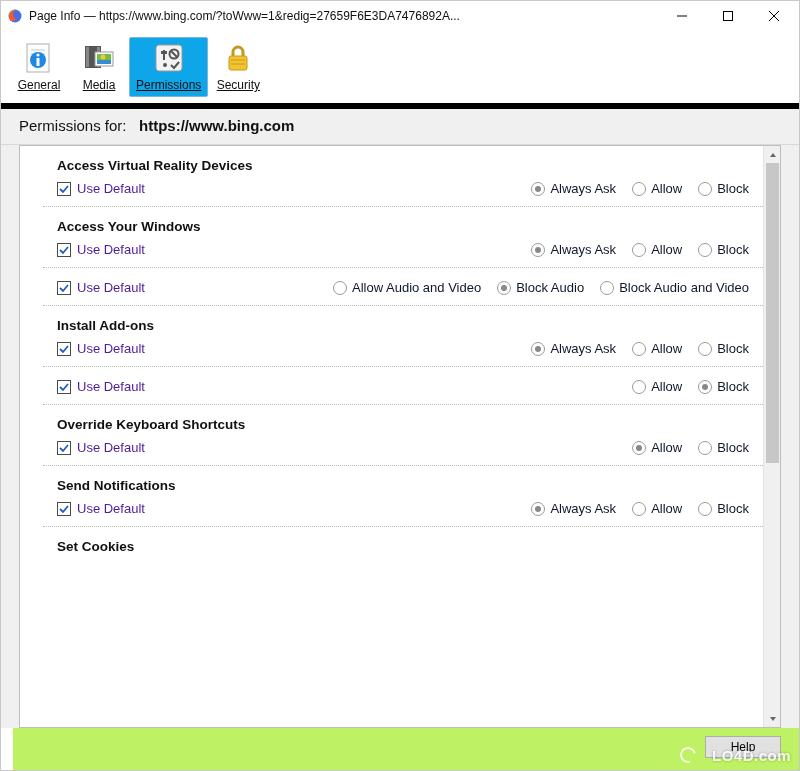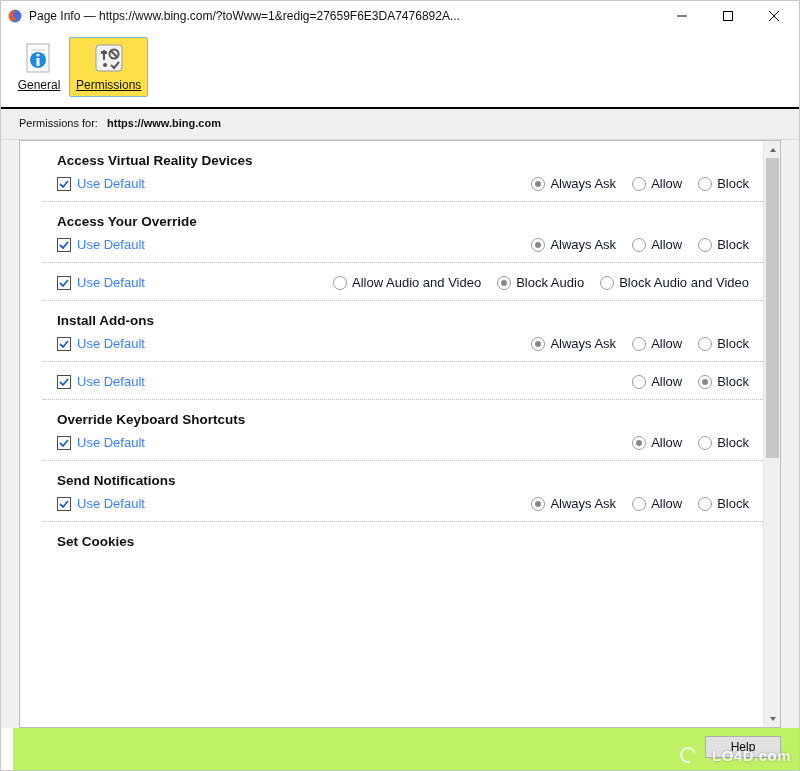--- a/index.html
+++ b/index.html
@@ -6,44 +6,44 @@
   html, body { margin:0; padding:0; font-family: "Segoe UI", Arial, sans-serif; font-size:13px; color:#111; background:#fff; }
   .window { width:800px; height:771px; border:1px solid #c8c8c8; display:flex; flex-direction:column; background:#fff; position:relative; }
   
   .titlebar { height:30px; display:flex; align-items:center; padding:0 2px 0 6px; background:#fff; }
   .titlebar .app-icon { width:16px; height:16px; margin-right:6px; flex-shrink:0; }
   .titlebar .title { flex:0 1 auto; font-size:12px; white-space:nowrap; overflow:hidden; text-overflow:ellipsis; max-width:500px;}
   .titlebar .spacer { flex:1; }
   .winbtn { width:46px; height:30px; display:flex; align-items:center; justify-content:center; }
   .winbtn svg { width:10px; height:10px; }
   
-  .toolbar { height:78px; background:#fff; display:flex; align-items:flex-start; padding:6px 8px 0 8px; gap:0; border-bottom:2px solid #000000; }
+  .toolbar { height:78px; background:#fff; display:flex; align-items:flex-start; padding:6px 8px 0 8px; gap:0; border-bottom:6px solid #000000; }
   .toolbtn { padding:4px 6px 4px 6px; display:flex; flex-direction:column; align-items:center; justify-content:flex-start; border:1px solid transparent; border-radius:2px; cursor:default; min-width:60px; }
-  .toolbtn.selected { background:#fde047; border:1px solid #7ab6e0; }
+  .toolbtn.selected { background:#0ea5e9; border:1px solid #7ab6e0; }
   .toolbtn .ticon { width:32px; height:32px; margin-bottom:4px; }
   .toolbtn .tlabel { font-size:12px; }
   .toolbtn .underline { text-decoration:underline; }
   
-  .perm-for { padding:8px 18px 10px 18px; font-size:11px; background:#f0f0f0; border-bottom:1px solid #d9d9d9; }
+  .perm-for { padding:8px 18px 10px 18px; font-size:15px; background:#f0f0f0; border-bottom:1px solid #d9d9d9; }
   .perm-for .host { font-weight:600; }
   
   .mainwrap { flex:1; display:flex; padding:0 18px 0 18px; background:#f0f0f0; min-height:0;}
   .panel { flex:1; border:1px solid #bdbdbd; background:#fff; overflow:hidden; position:relative; display:flex; }
   .scroll { flex:1; overflow:hidden; padding:0;margin-left:23px; }
   .perm { padding:12px 14px 10px 14px; border-bottom:1px dotted #bbb; }
   .perm-title { font-weight:700; font-size:13.5px; margin-bottom:8px; }
   .perm-row { display:flex; align-items:center; gap:6px; }
   .perm-row .left { display:flex; align-items:center; gap:6px; }
   .perm-row .right { margin-left:auto; display:flex; align-items:center; gap:16px; }
   .chk { width:14px; height:14px; border:1px solid #4a4a4a; display:inline-flex; align-items:center; justify-content:center; background:#fff; }
   .chk svg { width:10px; height:10px; }
   .radio { display:inline-flex; align-items:center; gap:5px; color:#0f172a; font-size:13px; }
   .radio .rdot { width:14px; height:14px; border:1px solid #9a9a9a; border-radius:50%; display:inline-flex; align-items:center; justify-content:center; background:#fff;}
   .radio.sel .rdot::after { content:""; width:6px; height:6px; border-radius:50%; background:#888; }
-  .usedef { color:#3b82f6; font-size:13px; }
+  .usedef { color:#4c1d95; font-size:13px; }
   
   .vscroll { width:17px; background:#f0f0f0; border-left:1px solid #e4e4e4; position:relative; }
   .vscroll .arrow { position:absolute; left:0; width:17px; height:17px; display:flex; align-items:center; justify-content:center; }
   .vscroll .arrow.up { top:0; }
   .vscroll .arrow.down { bottom:0; }
   .vscroll .thumb { position:absolute; left:2px; width:13px; top:17px; height:300px; background:#c7c7c7; border-radius:0; }
   
   .footer { padding:8px 18px 12px 18px; background:#bef264; display:flex; justify-content:flex-end;margin-left:12px; }
   .helpbtn { min-width:76px; padding:3px 14px; border:1px solid #adadad; background:#e1e1e1; font-size:12px; }
   .watermark { position:absolute; right:8px; bottom:6px; color:#fff; font-size:15px; letter-spacing:0.5px; font-weight:600; opacity:0.85; display:flex; gap:16px; text-shadow:0 0 3px rgba(0,0,0,0.4);}
@@ -92,34 +92,59 @@
             <line x1="8" y1="8" x2="22" y2="8" stroke="#c8c8c8"></line>
             <line x1="8" y1="12" x2="22" y2="12" stroke="#c8c8c8"></line>
             <line x1="8" y1="16" x2="22" y2="16" stroke="#c8c8c8"></line>
             <circle cx="15" cy="18" r="8" fill="#1e88e5"></circle>
             <rect x="13.5" y="16" width="3" height="8" fill="#fff"></rect>
             <circle cx="15" cy="13" r="1.6" fill="#fff"></circle>
           </svg>
       </span>
       <span class="tlabel"><span class="underline">General</span></span>
     </div>
+    <div class="toolbtn">
+      <span class="ticon">
+        <svg viewBox="0 0 32 32">
+            <rect x="2" y="4" width="16" height="22" fill="#555"></rect>
+            <rect x="3" y="5" width="3" height="20" fill="#888"></rect>
+            <rect x="14" y="5" width="3" height="20" fill="#888"></rect>
+            <rect x="12" y="10" width="18" height="14" fill="#fff" stroke="#999"></rect>
+            <rect x="14" y="12" width="14" height="7" fill="#6fbf44"></rect>
+            <circle cx="20" cy="15" r="2.5" fill="#f4c542"></circle>
+            <rect x="14" y="18" width="14" height="4" fill="#3b8bd1"></rect>
+          </svg>
+      </span>
+      <span class="tlabel"><span class="underline">Media</span></span>
+    </div>
     <div class="toolbtn selected">
       <span class="ticon">
         <svg viewBox="0 0 32 32">
             <rect x="3" y="3" width="26" height="26" rx="3" fill="#f3f3f3" stroke="#9a9a9a"></rect>
             <line x1="11" y1="8" x2="11" y2="18" stroke="#555" stroke-width="2"></line>
             <rect x="8" y="9" width="6" height="3" fill="#555"></rect>
             <circle cx="21" cy="12" r="4.5" fill="none" stroke="#555" stroke-width="2"></circle>
             <line x1="17.5" y1="8.5" x2="24.5" y2="15.5" stroke="#555" stroke-width="2"></line>
             <circle cx="12" cy="23" r="2" fill="#555"></circle>
             <path d="M18 23 l3 3 l5 -6" fill="none" stroke="#555" stroke-width="2"></path>
           </svg>
       </span>
       <span class="tlabel"><span class="underline">Permissions</span></span>
     </div>
+    <div class="toolbtn">
+      <span class="ticon">
+        <svg viewBox="0 0 32 32">
+            <rect x="7" y="14" width="18" height="14" rx="2" fill="#f4c430" stroke="#c49a1a"></rect>
+            <path d="M11 14 v-4 a5 5 0 0 1 10 0 v4" fill="none" stroke="#c49a1a" stroke-width="3"></path>
+            <line x1="9" y1="18" x2="23" y2="18" stroke="#c49a1a"></line>
+            <line x1="9" y1="22" x2="23" y2="22" stroke="#c49a1a"></line>
+          </svg>
+      </span>
+      <span class="tlabel"><span class="underline">Security</span></span>
+    </div>
   </div>
 
   <div class="perm-for">
     <span>Permissions for:</span>
     <span>&nbsp;</span>
     <span class="host">https://www.bing.com</span>
   </div>
 
   <div class="mainwrap">
     <div class="panel">
@@ -145,21 +170,21 @@
                   <span>Allow</span>
                 </span>
                 <span class="radio">
                   <span class="rdot"></span>
                   <span>Block</span>
                 </span>
               </div>
             </div>
           </div>
           <div class="perm">
-            <div class="perm-title">Access Your Override</div>
+            <div class="perm-title">Access Your Windows</div>
             <div class="perm-row">
               <div class="left">
                 <span class="chk">
                   <svg viewBox="0 0 10 10">
                     <path d="M1 5 L4 8 L9 2" fill="none" stroke="#1f5fbf" stroke-width="1.8"></path>
                   </svg>
                 </span>
                 <span class="usedef">Use Default</span>
               </div>
               <div class="right">

